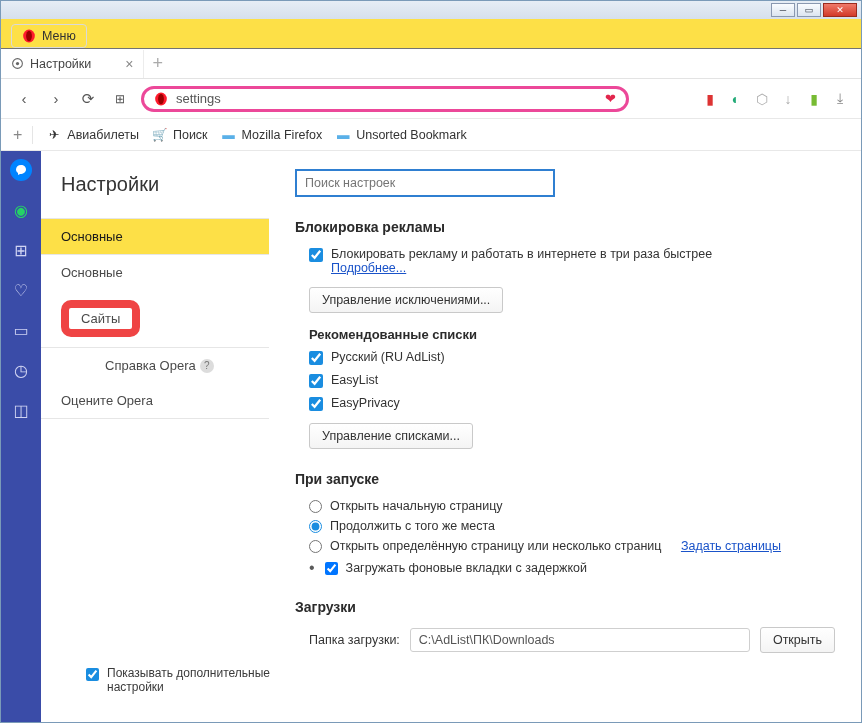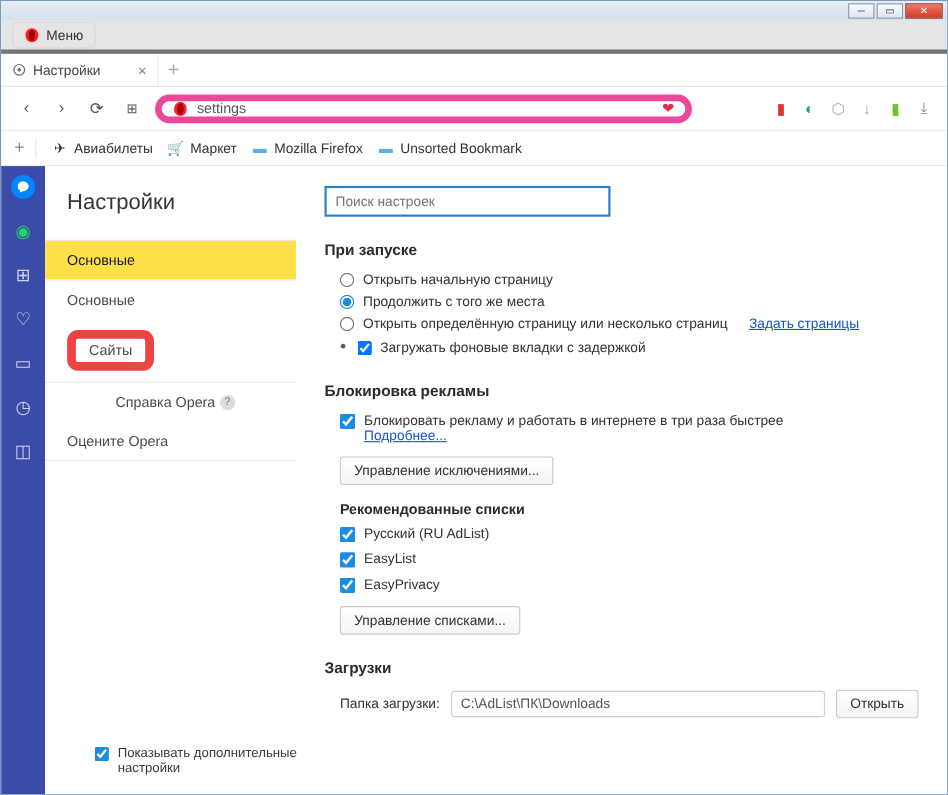--- a/index.html
+++ b/index.html
@@ -4,33 +4,33 @@
 <style>
 * { margin: 0; padding: 0; box-sizing: border-box; font-family: "Segoe UI", Arial, sans-serif; }
 body { background: #fff; width: 862px; height: 723px; overflow: hidden; position: relative; }
 
 .window { width: 862px; height: 723px; border: 1px solid #7a9ab8; background: #fff; display: flex; flex-direction: column; }
 
 .titlebar { height: 18px; background: linear-gradient(#e6edf5,#d6e0ec); display: flex; justify-content: flex-end; align-items: center; padding-right: 4px; gap: 2px; }
 .titlebar .tbtn { width: 24px; height: 14px; border: 1px solid #8a98b0; background: linear-gradient(#fafcff,#dce5f0); display: flex; align-items: center; justify-content: center; font-size: 9px; color: #2a3340; }
 .titlebar .tbtn.close { background: linear-gradient(#f07a6a,#d23a28); color: #fff; border-color: #9b2a1e; width: 34px; }
 
-.menubar { height: 30px; background: #e5e5e5; display: flex; align-items: center; border-bottom: 4px solid #737373; }
+.menubar { height: 30px; background: #fde047; display: flex; align-items: flex-end; border-bottom: 1px solid #737373; }
 .menubtn { display: flex; align-items: center; gap: 6px; padding: 4px 10px; border: 1px solid #d9d9d9; border-radius: 4px; margin-left: 10px; font-size: 12.5px; color: #333; }
 .opera-o { width: 14px; height: 14px; }
 
 .tabstrip { height: 30px; background: #fff; display: flex; align-items: center; border-bottom: 1px solid #e3e3e3; }
 .tab { display: flex; align-items: center; gap: 6px; padding: 6px 10px; font-size: 12.5px; color: #444; border-right: 1px solid #ececec; }
 .tab .gear { width: 13px; height: 13px; }
 .tab .closex { color: #888; margin-left: 28px; font-size: 14px; }
 .newtab { color: #aaa; font-size: 18px; margin-left: 8px; }
 
 .addrbar { height: 40px; display: flex; align-items: center; gap: 10px; padding: 0 12px; border-bottom: 1px solid #e8e8e8; }
 .navbtn { width: 22px; height: 22px; display: flex; align-items: center; justify-content: center; color: #555; font-size: 15px; }
-.urlbox { flex: 0 0 488px; height: 26px; border: 6px solid #ec4899; border-radius: 13px; display: flex; align-items: center; padding: 0 10px; gap: 8px; font-size: 13px; color: #555; justify-content: center; }
+.urlbox { flex: 0 0 488px; height: 26px; border: 3px solid #ec4899; border-radius: 13px; display: flex; align-items: center; padding: 0 10px; gap: 8px; font-size: 13px; color: #555; justify-content: center; }
 .urlbox .opera-o { width: 14px; height: 14px; }
 .urlbox .text { flex: 1; }
 .urlbox .heart { color: #e2264d; font-size: 13px; }
 .righticons { display: flex; gap: 8px; align-items: center; margin-left: auto; }
 .righticons .icn { width: 18px; height: 18px; display: flex; align-items: center; justify-content: center; font-size: 14px; }
 
 .bookbar { height: 32px; border-bottom: 1px solid #e8e8e8; display: flex; align-items: center; gap: 14px; padding: 0 12px; font-size: 12.5px; color: #333; }
 .bookbar .plus { color: #888; font-size: 16px; border-right: 1px solid #e5e5e5; padding-right: 10px; }
 .bm { display: flex; align-items: center; gap: 6px; }
 .bm .fico { width: 14px; height: 14px; display: inline-flex; align-items: center; justify-content: center; }
@@ -42,21 +42,21 @@
 
 .content { flex: 1; display: flex; background: #fff; }
 .settings-nav { width: 228px; border-right: 0; padding-top: 10px; }
 .settings-title { font-size: 20px; color: #353535; padding: 12px 20px 22px; font-weight: 400; }
 .navgroup { border-top: 1px solid #e6e6e6; }
 .navitem { padding: 10px 20px; font-size: 13px; color: #4a4a4a; cursor: pointer; }
 .navitem.active-main { background: #fde047; color: #1a1a1a; font-weight: 500; }
 .highlight-sites { display: inline-block; border: 8px solid #ef4444; border-radius: 10px; padding: 3px 12px; }
 .help-item { display: flex; align-items: center; gap: 4px; margin-left: 44px; }
 .help-q { width: 14px; height: 14px; border-radius: 50%; background: #dcdcdc; color: #777; font-size: 10px; display: inline-flex; align-items: center; justify-content: center; }
-.navbottom { position: absolute; bottom: 18px; left: 86px; width: 210px; font-size: 12px; color: #3a3a3a; display: flex; align-items: flex-start; gap: 8px; }
+.navbottom { position: absolute; bottom: 29px; left: 86px; width: 210px; font-size: 12px; color: #3a3a3a; display: flex; align-items: flex-start; gap: 8px; }
 .navbottom input { margin-top: 2px; accent-color: #1a8de0; }
 
 .settings-body { flex: 1; padding: 18px 26px; overflow: hidden; }
 .searchbox { width: 260px; height: 28px; border: 2px solid #2f7fd1; padding: 0 8px; font-size: 12.5px; color: #4c1d95; outline: none; }
 .section { margin-top: 22px; }
 .section h3 { font-size: 14px; font-weight: 600; color: #2b2b2b; margin-bottom: 12px; }
 .cbrow { display: flex; align-items: flex-start; gap: 8px; font-size: 12.5px; color: #333; margin-bottom: 8px; padding-left: 14px; }
 .cbrow input[type=checkbox] { accent-color: #1a8de0; width: 14px; height: 14px; margin-top: 1px; }
 .link { color: #1a53c9; text-decoration: underline; font-size: 12.5px; }
 .btn { display: inline-block; border: 1px solid #c9c9c9; border-radius: 3px; background: linear-gradient(#fff,#f4f4f4); padding: 5px 12px; font-size: 12.5px; color: #333; margin-left: 14px; margin-top: 4px; }
@@ -125,21 +125,21 @@
   </div>
 
   <div class="bookbar">
     <span class="plus">+</span>
     <div class="bm">
       <span class="fico">✈</span>
       <span>Авиабилеты</span>
     </div>
     <div class="bm">
       <span class="fico" style="color:#1a73e8">🛒</span>
-      <span>Маркет</span>
+      <span>Поиск</span>
     </div>
     <div class="bm">
       <span class="fico" style="color:#5ab0e8">▬</span>
       <span>Mozilla Firefox</span>
     </div>
     <div class="bm">
       <span class="fico" style="color:#5ab0e8">▬</span>
       <span>Unsorted Bookmark</span>
     </div>
   </div>
@@ -178,61 +178,61 @@
           </div>
           <div class="navitem">Оцените Opera</div>
         </div>
         <div class="navgroup"></div>
       </div>
 
       <div class="settings-body">
         <input class="searchbox" placeholder="Поиск настроек" style="">
 
         <div class="section">
+          <h3>Блокировка рекламы</h3>
+          <div class="cbrow">
+            <input type="checkbox" checked="" style="">
+            <div>
+              <span>Блокировать рекламу и работать в интернете в три раза быстрее</span><br>
+              <a href="#" class="link">Подробнее...</a>
+            </div>
+          </div>
+          <div class="btn">Управление исключениями...</div>
+          <div class="subhead">Рекомендованные списки</div>
+          <div class="cbrow">
+              <input type="checkbox" checked="" style="">
+              <span>Русский (RU AdList)</span>
+            </div>
+          <div class="cbrow">
+              <input type="checkbox" checked="" style="">
+              <span>EasyList</span>
+            </div>
+          <div class="cbrow">
+              <input type="checkbox" checked="" style="">
+              <span>EasyPrivacy</span>
+            </div>
+          <div class="btn">Управление списками...</div>
+        </div>
+
+        <div class="section">
           <h3>При запуске</h3>
           <div class="radiorow">
               <input type="radio" name="st" style="">
               <span>Открыть начальную страницу</span>
             </div>
           <div class="radiorow">
               <input type="radio" name="st" checked="" style="">
               <span>Продолжить с того же места</span>
             </div>
           <div class="radiorow"><input type="radio" name="st" style=""><span>Открыть определённую страницу или несколько страниц</span>&nbsp;<a href="#" class="link">Задать страницы</a></div>
           <div class="radiorow">
               <span class="bullet">•</span>
               <input type="checkbox" checked="" style="">
               <span>Загружать фоновые вкладки с задержкой</span>
             </div>
-        </div>
-
-        <div class="section">
-          <h3>Блокировка рекламы</h3>
-          <div class="cbrow">
-            <input type="checkbox" checked="" style="">
-            <div>
-              <span>Блокировать рекламу и работать в интернете в три раза быстрее</span><br>
-              <a href="#" class="link">Подробнее...</a>
-            </div>
-          </div>
-          <div class="btn">Управление исключениями...</div>
-          <div class="subhead">Рекомендованные списки</div>
-          <div class="cbrow">
-              <input type="checkbox" checked="" style="">
-              <span>Русский (RU AdList)</span>
-            </div>
-          <div class="cbrow">
-              <input type="checkbox" checked="" style="">
-              <span>EasyList</span>
-            </div>
-          <div class="cbrow">
-              <input type="checkbox" checked="" style="">
-              <span>EasyPrivacy</span>
-            </div>
-          <div class="btn">Управление списками...</div>
         </div>
 
         <div class="section">
           <h3>Загрузки</h3>
           <div class="dlrow">
             <span>Папка загрузки:</span>
             <div class="pathbox">C:\AdList\ПК\Downloads</div>
             <div class="btn" style="margin:0">Открыть</div>
           </div>
         </div>

